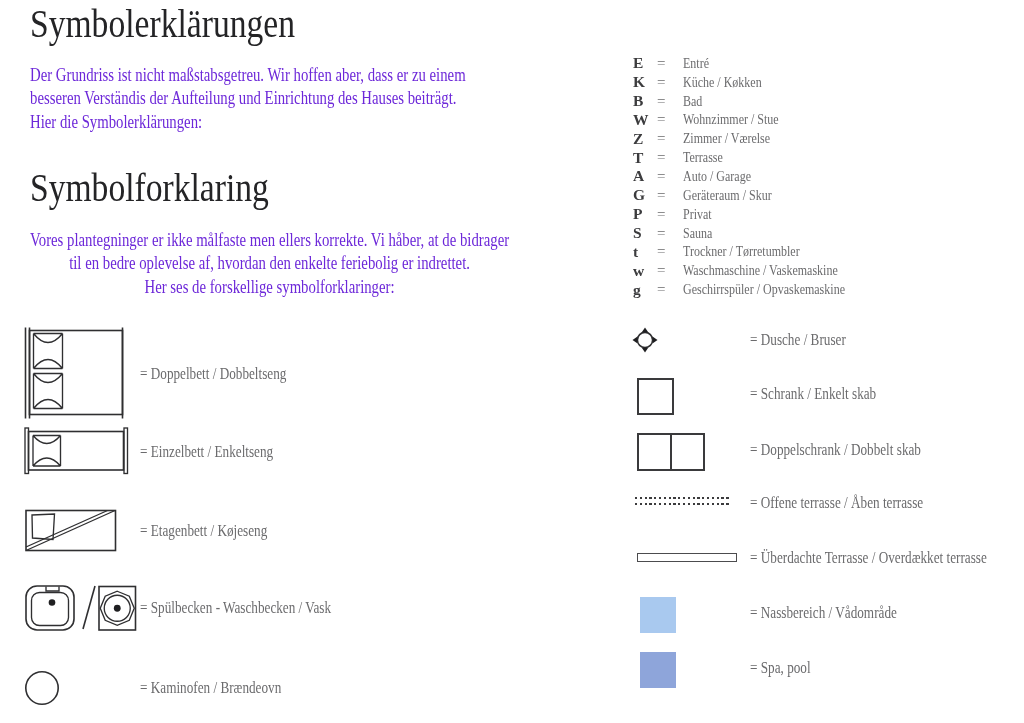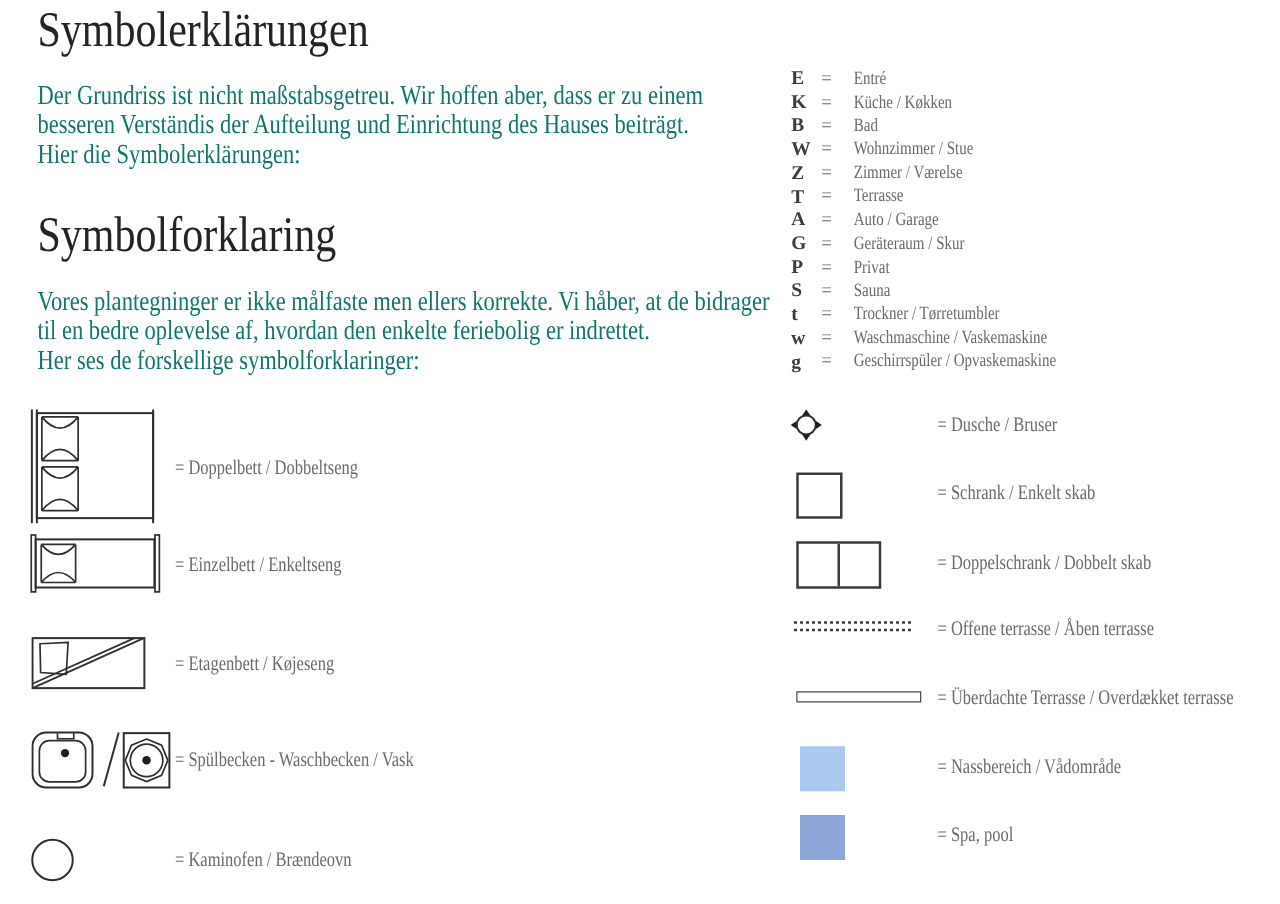--- a/index.html
+++ b/index.html
@@ -1,20 +1,20 @@
 <!DOCTYPE html>
 <html><head>
 <meta charset="utf-8">
 <style>
   html,body{margin:0;padding:0;background:#fff;}
   .page{position:relative;width:1024px;height:723px;background:#ffffff;overflow:hidden;
         font-family:Liberation Serif, serif;color:#59595b;}
   .title{position:absolute;margin:0;font-size:40px;font-weight:400;color:#242426;
          white-space:nowrap;line-height:46px;transform:scaleX(0.84);transform-origin:0 0;}
-  .para{position:absolute;font-size:22px;color:#0f766e;}
+  .para{position:absolute;font-size:18px;color:#6d28d9;}
   .pline{height:23.4px;line-height:23.4px;white-space:nowrap;
          transform:scaleX(0.82);transform-origin:0 50%;}
   .letters{position:absolute;font-size:15px;color:#6b6b6d;}
   .lrow{display:flex;align-items:center;height:18.85px;}
   .ltr{flex:none;width:24px;font-weight:700;font-size:15.5px;color:#3c3c3e;}
   .leq{flex:none;width:26px;color:#6b6b6d;}
   .llb{white-space:nowrap;transform:scaleX(0.8);transform-origin:0 50%;color:#6b6b6d;}
   .label{position:absolute;height:20px;line-height:20px;font-size:16.5px;color:#6b6b6d;
          white-space:nowrap;transform:scaleX(0.8);transform-origin:0 50%;}
   .icon{position:absolute;line-height:0;}
@@ -37,21 +37,21 @@
 <div class="page">
 
   <h1 class="title" style="left:30px;top:1px;">Symbolerklärungen</h1>
   <div class="para" style="left:30px;top:64px;">
     <div class="pline">Der Grundriss ist nicht maßstabsgetreu. Wir hoffen aber, dass er zu einem</div>
     <div class="pline">besseren Verständis der Aufteilung und Einrichtung des Hauses beiträgt.</div>
     <div class="pline">Hier die Symbolerklärungen:</div>
   </div>
 
   <h1 class="title" style="left:30px;top:165px;">Symbolforklaring</h1>
-  <div class="para" style="left:30px;top:229px;">
+  <div class="para" style="left:30px;top:229px;text-align:center;">
     <div class="pline">Vores plantegninger er ikke målfaste men ellers korrekte. Vi håber, at de bidrager</div>
     <div class="pline">til en bedre oplevelse af, hvordan den enkelte feriebolig er indrettet.</div>
     <div class="pline">Her ses de forskellige symbolforklaringer:</div>
   </div>
 
   <div class="letters" style="left:633px;top:54px;">
     <div class="lrow">
       <span class="ltr">E</span>
       <span class="leq">=</span>
       <span class="llb">Entré</span>

